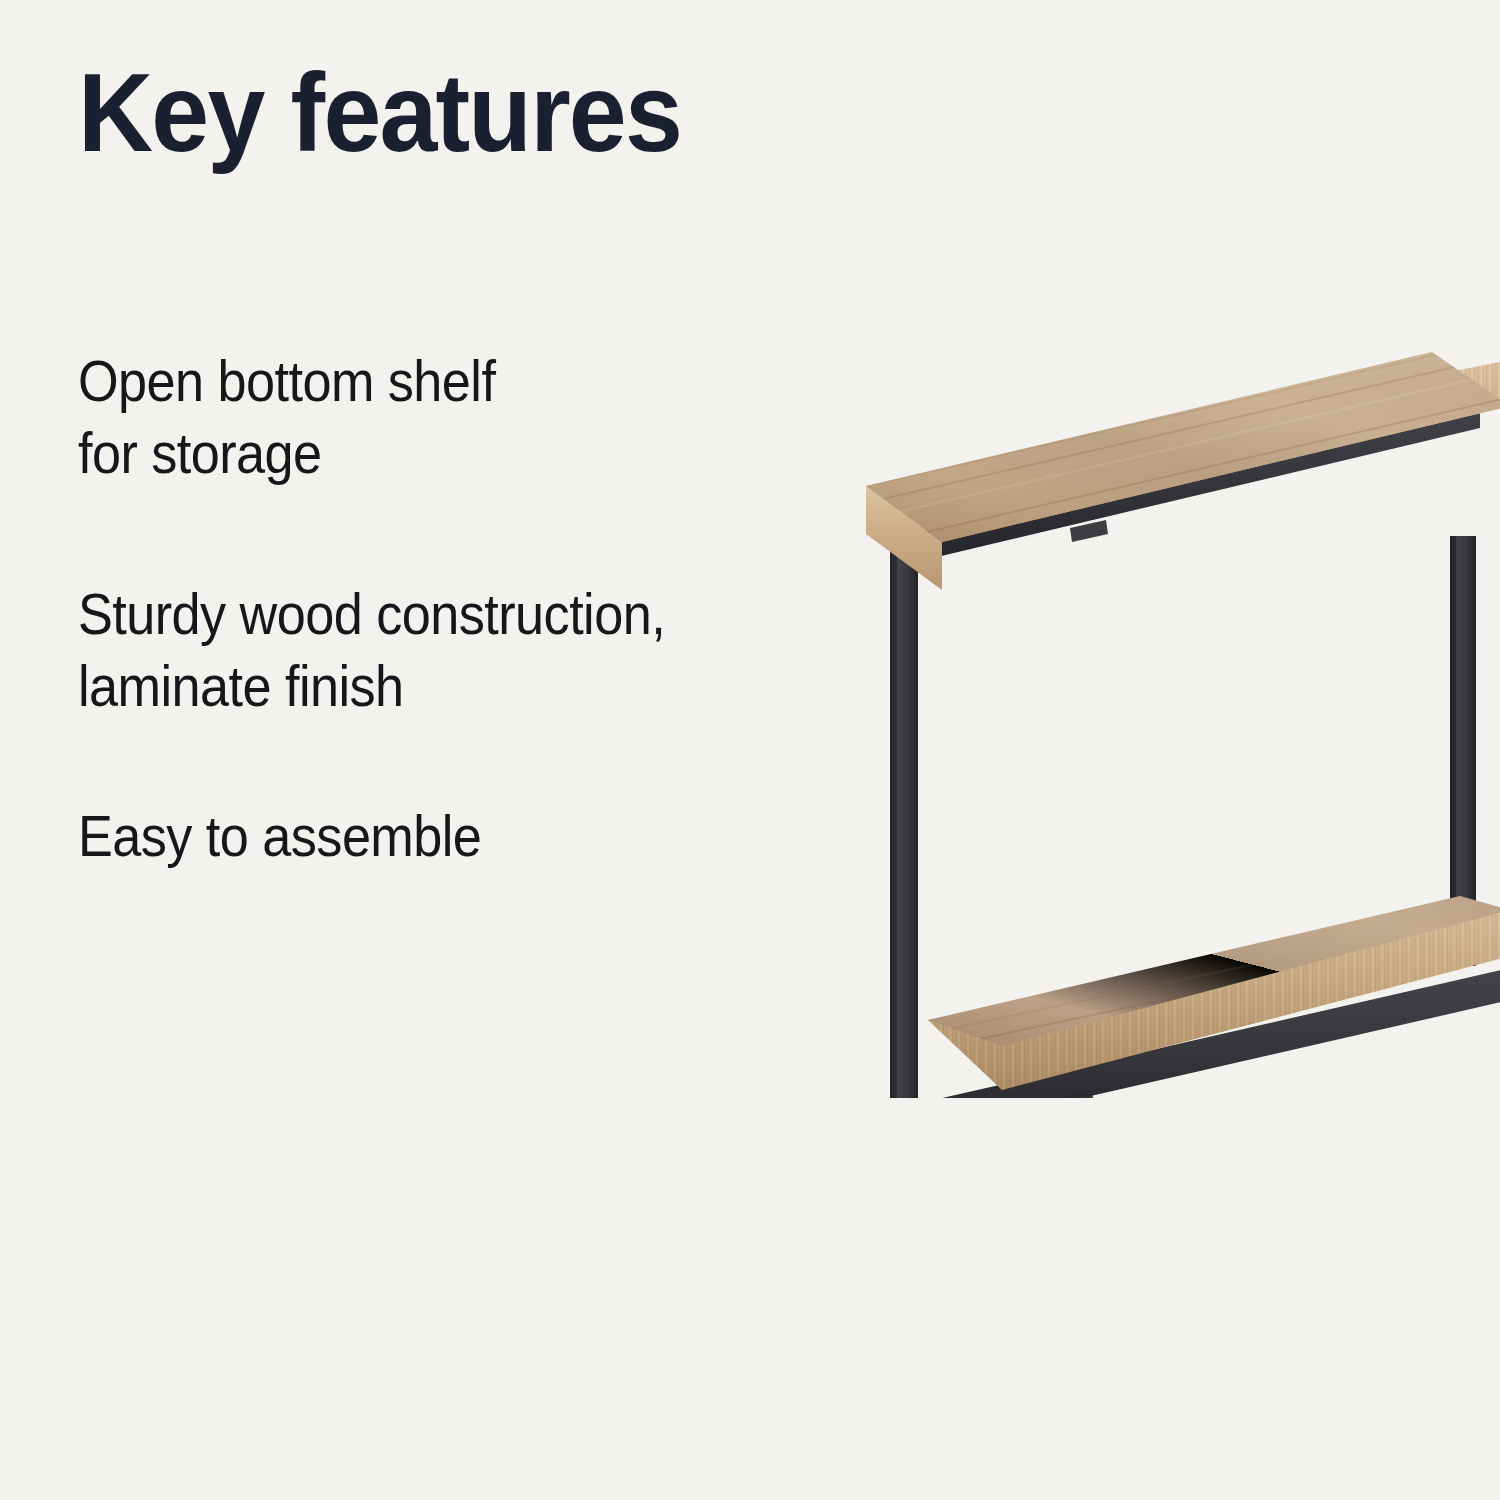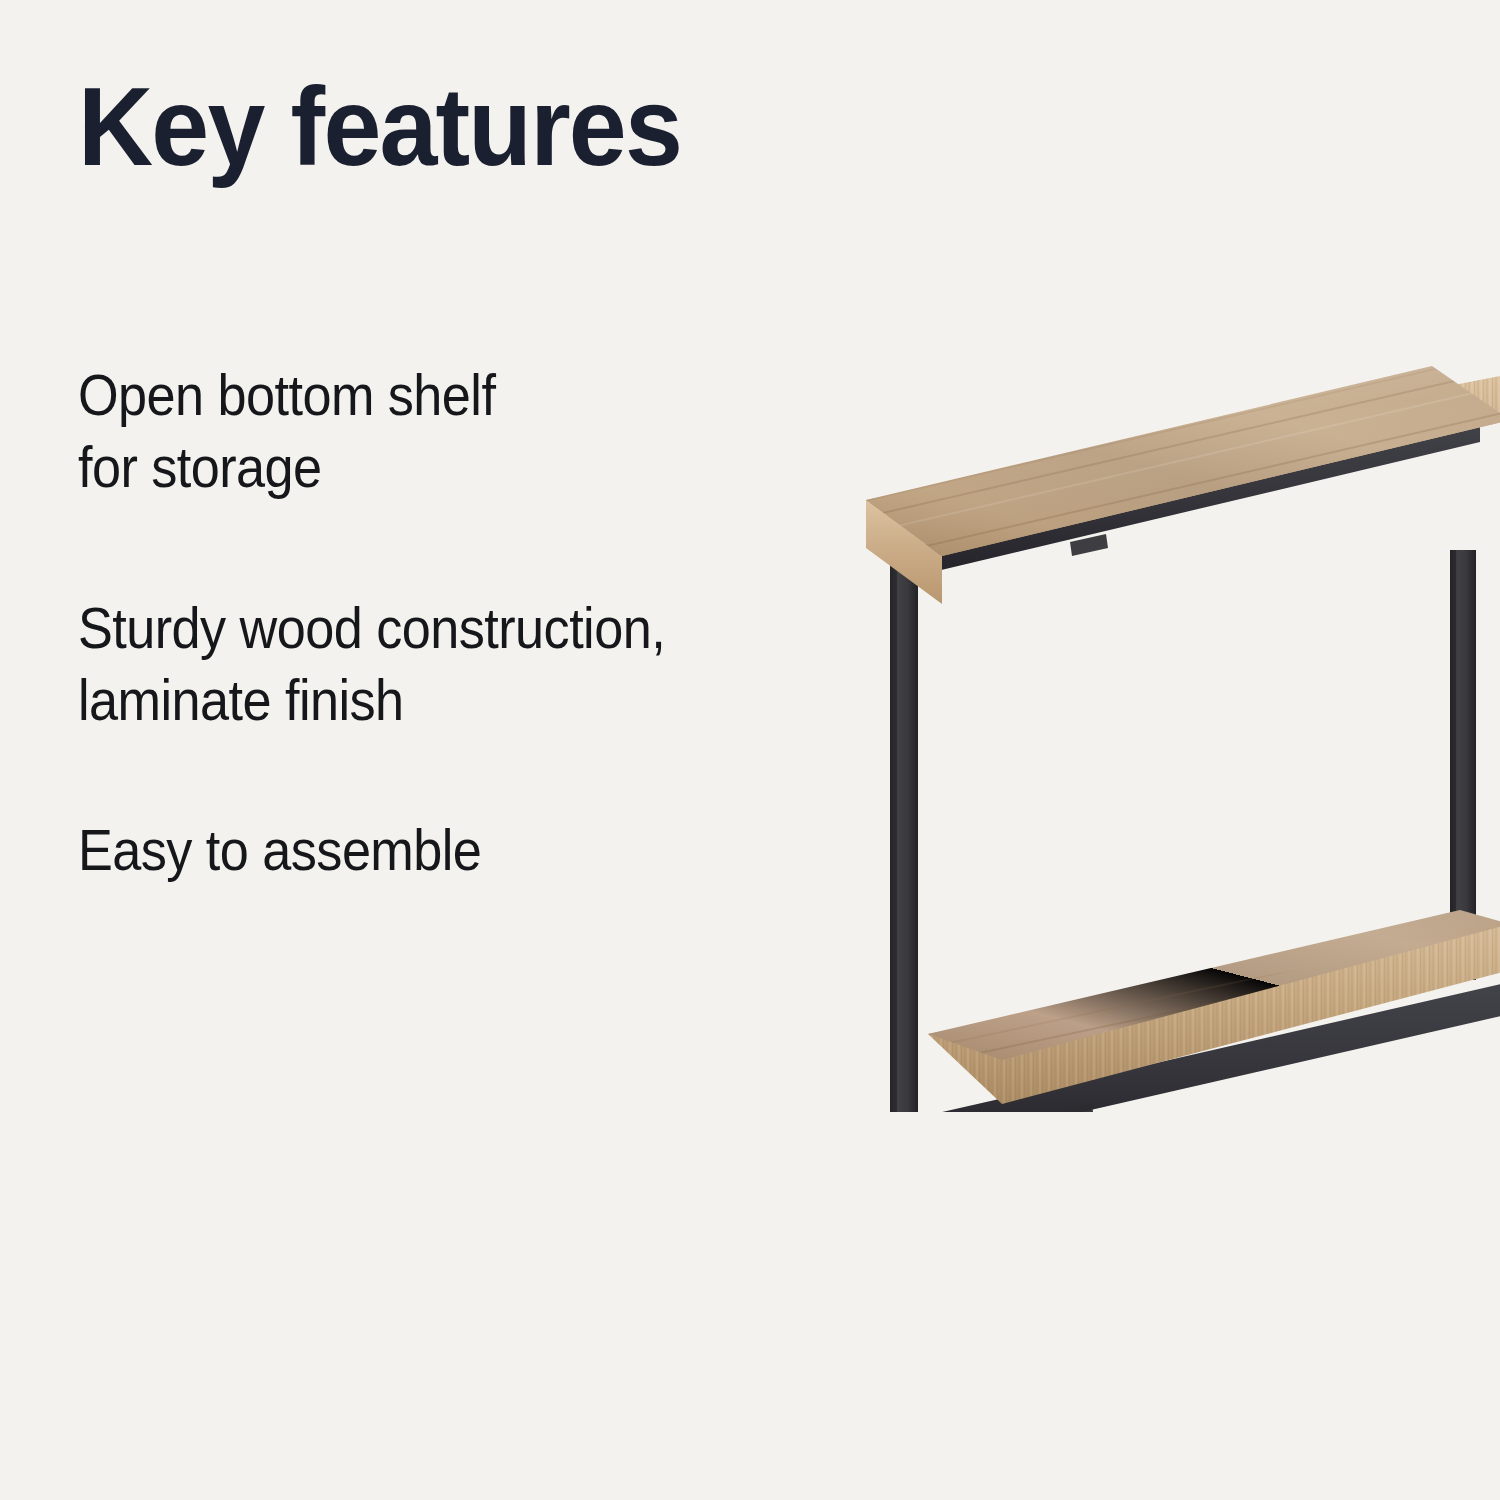--- a/index.html
+++ b/index.html
@@ -14,21 +14,20 @@
     font-family: "Liberation Sans", sans-serif;
     overflow: hidden;
   }
 
   .canvas {
     position: relative;
     width: 1500px;
     height: 1098px;
     background: #f3f2ee;
     overflow: hidden;
-    margin-top: 14px;
   }
 
   
 
   .text-col {
     position: absolute;
     left: 78px;
     top: 0;
     width: 820px;
     height: 1500px;

